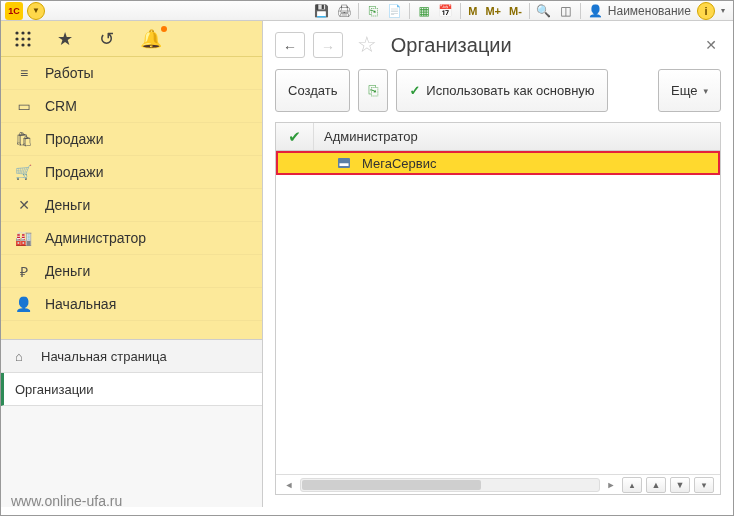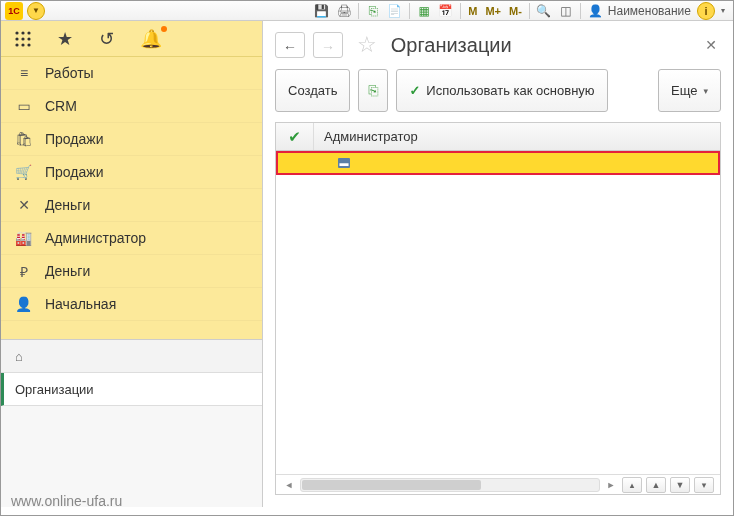--- a/index.html
+++ b/index.html
@@ -160,20 +160,21 @@
         </div>
       <div class="sb-item">
           <span class="ic">👤</span>
           <span>Начальная</span>
         </div>
     </div>
     <div class="sb-gap"></div>
     <div class="sb-tabs">
       <div class="sb-tab">
           <span class="ic">⌂</span>
+          <span>Начальная страница</span>
         </div>
       <div class="sb-tab active">
           <span>Организации</span>
         </div>
     </div>
     <div style="flex:1;background:#f7f7f7"></div>
   </div>
 
   <div class="main">
     <div class="main-header">
@@ -207,20 +208,21 @@
             <span>✔</span>
           </div>
         <div class="gh-name">Администратор</div>
       </div>
       <div class="grid-body">
         <div class="grid-row">
           <div class="gr-check"></div>
           <div class="gr-indent">
               <div class="minus-box">▬</div>
             </div>
+          <div class="gr-name">МегаСервис</div>
         </div>
       </div>
       <div class="grid-footer">
         <div class="harrow">◄</div>
         <div class="hscroll">
             <div class="hthumb"></div>
           </div>
         <div class="harrow">►</div>
         <div class="pg-btn">▴</div>
         <div class="pg-btn">▲</div>

